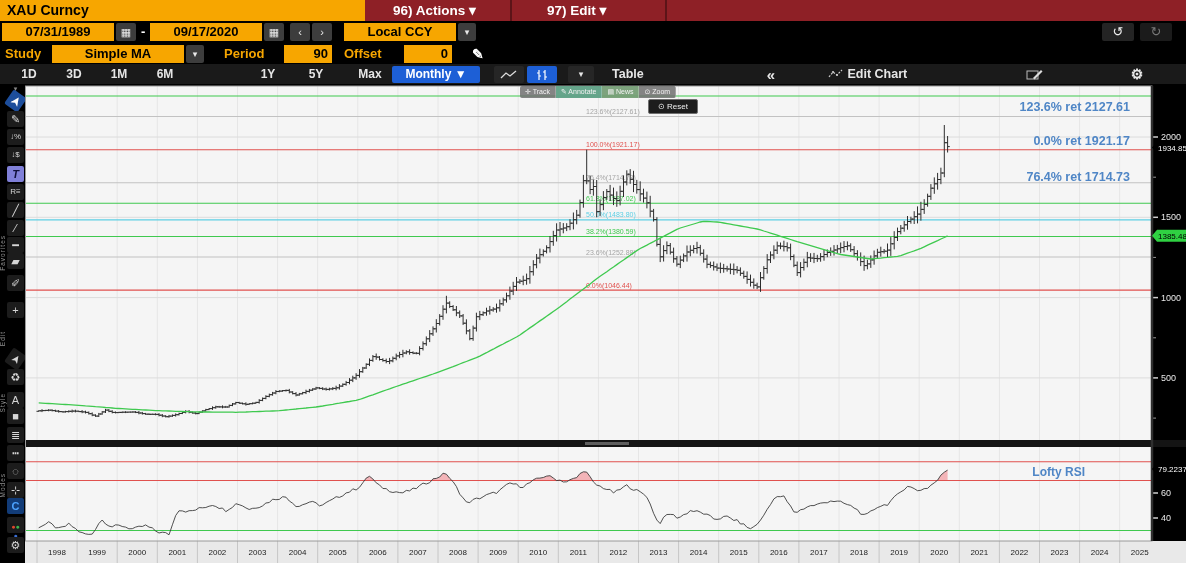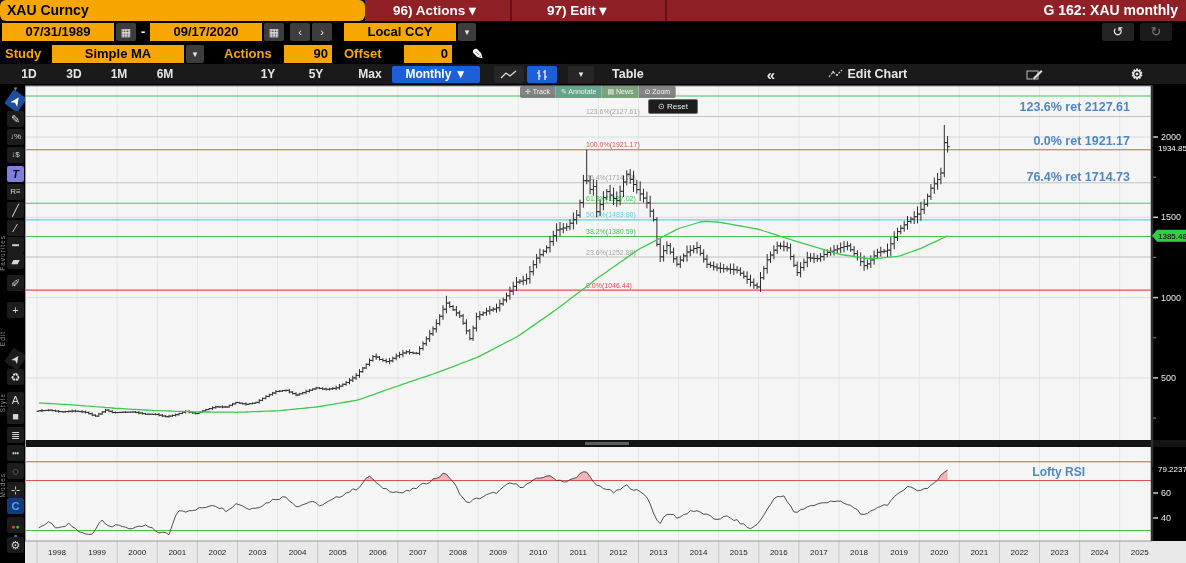--- a/index.html
+++ b/index.html
@@ -2,21 +2,21 @@
 <html><head>
 <meta charset="utf-8">
 <style>
   html,body{margin:0;padding:0;background:#000;}
   .app{position:relative;width:1186px;height:563px;background:#000;overflow:hidden;
        font-family:"Liberation Sans",sans-serif;-webkit-font-smoothing:antialiased;}
   .abs{position:absolute;}
   
   .r1{top:0;left:0;width:1186px;height:21px;background:#000;}
   .r1-title{left:0;top:0;width:365px;height:21px;background:#f7a600;color:#000;
-            font-size:14px;font-weight:bold;line-height:21px;padding-left:7px;box-sizing:border-box;border-radius:6px;}
+            font-size:14px;font-weight:bold;line-height:21px;padding-left:7px;box-sizing:border-box;}
   .r1-red{left:365px;top:0;width:821px;height:21px;background:#8e2026;color:#fff;}
   .redbtn{position:absolute;top:0;height:21px;line-height:21px;font-size:13.5px;font-weight:bold;color:#fff;cursor:default;}
   .r1-rt{position:absolute;right:8px;top:0;height:21px;line-height:21px;font-size:14px;font-weight:bold;color:#fff;}
   .redsep{position:absolute;top:0;width:2px;height:21px;background:rgba(0,0,0,.35);}
   
   .r2{top:21px;left:0;width:1186px;height:22px;background:#000;}
   .r3{top:43px;left:0;width:1186px;height:21px;background:#000;padding-left:48px;}
   .fld{position:absolute;background:#f7a600;color:#000;font-size:13px;font-weight:bold;
        height:18px;line-height:18px;top:2px;padding:0 4px;box-sizing:border-box;text-align:center;}
   .lbl{position:absolute;color:#f7a600;font-size:13px;font-weight:bold;height:18px;line-height:18px;top:2px;}
@@ -48,21 +48,20 @@
 
 <div class="app">
 
   <div class="abs r1">
     <div class="abs r1-title">XAU Curncy</div>
     <div class="abs r1-red">
       <div class="redsep" style="left:145px"></div>
       <div class="redsep" style="left:300px"></div>
       <span class="redbtn" style="left:28px">96) Actions ▾</span>
       <span class="redbtn" style="left:182px">97) Edit ▾</span>
-      <span class="r1-rt">G 162: XAU monthly</span>
     </div>
   </div>
 
   <div class="abs r2">
     <span class="fld" style="left:2px;width:112px">07/31/1989</span>
     <span class="sq" style="left:116px">▦</span>
     <span class="wtxt" style="left:141px">-</span>
     <span class="fld" style="left:150px;width:112px">09/17/2020</span>
     <span class="sq" style="left:264px">▦</span>
     <span class="sq" style="left:290px">‹</span>
@@ -70,21 +69,21 @@
     <span class="fld" style="left:344px;width:112px">Local CCY</span>
     <span class="sq" style="left:458px;width:18px;font-size:9px">▾</span>
     <span class="abs" style="left:1102px;top:2px;width:32px;height:18px;background:#242424;border-radius:2px;color:#eee;font-size:13px;text-align:center;line-height:18px">↺</span>
     <span class="abs" style="left:1140px;top:2px;width:32px;height:18px;background:#1b1b1b;border-radius:2px;color:#777;font-size:13px;text-align:center;line-height:18px">↻</span>
   </div>
 
   <div class="abs r3">
     <span class="lbl" style="left:5px">Study</span>
     <span class="fld" style="left:52px;width:132px">Simple MA</span>
     <span class="sq" style="left:186px;width:18px;font-size:9px">▾</span>
-    <span class="lbl" style="left:224px">Actions</span>
+    <span class="lbl" style="left:224px">Period</span>
     <span class="fld num" style="left:284px;width:48px">90</span>
     <span class="lbl" style="left:344px">Offset</span>
     <span class="fld num" style="left:404px;width:48px">0</span>
     <span class="wtxt" style="left:472px;font-size:14px">✎</span>
   </div>
 
   <div class="abs r4">
     <span class="tbtn blue" style="left:392px;width:88px">Monthly ▼</span>
     <span class="tbtn" style="left:494px;width:30px">
       <svg width="18" height="10" viewBox="0 0 18 10" style="vertical-align:middle">

